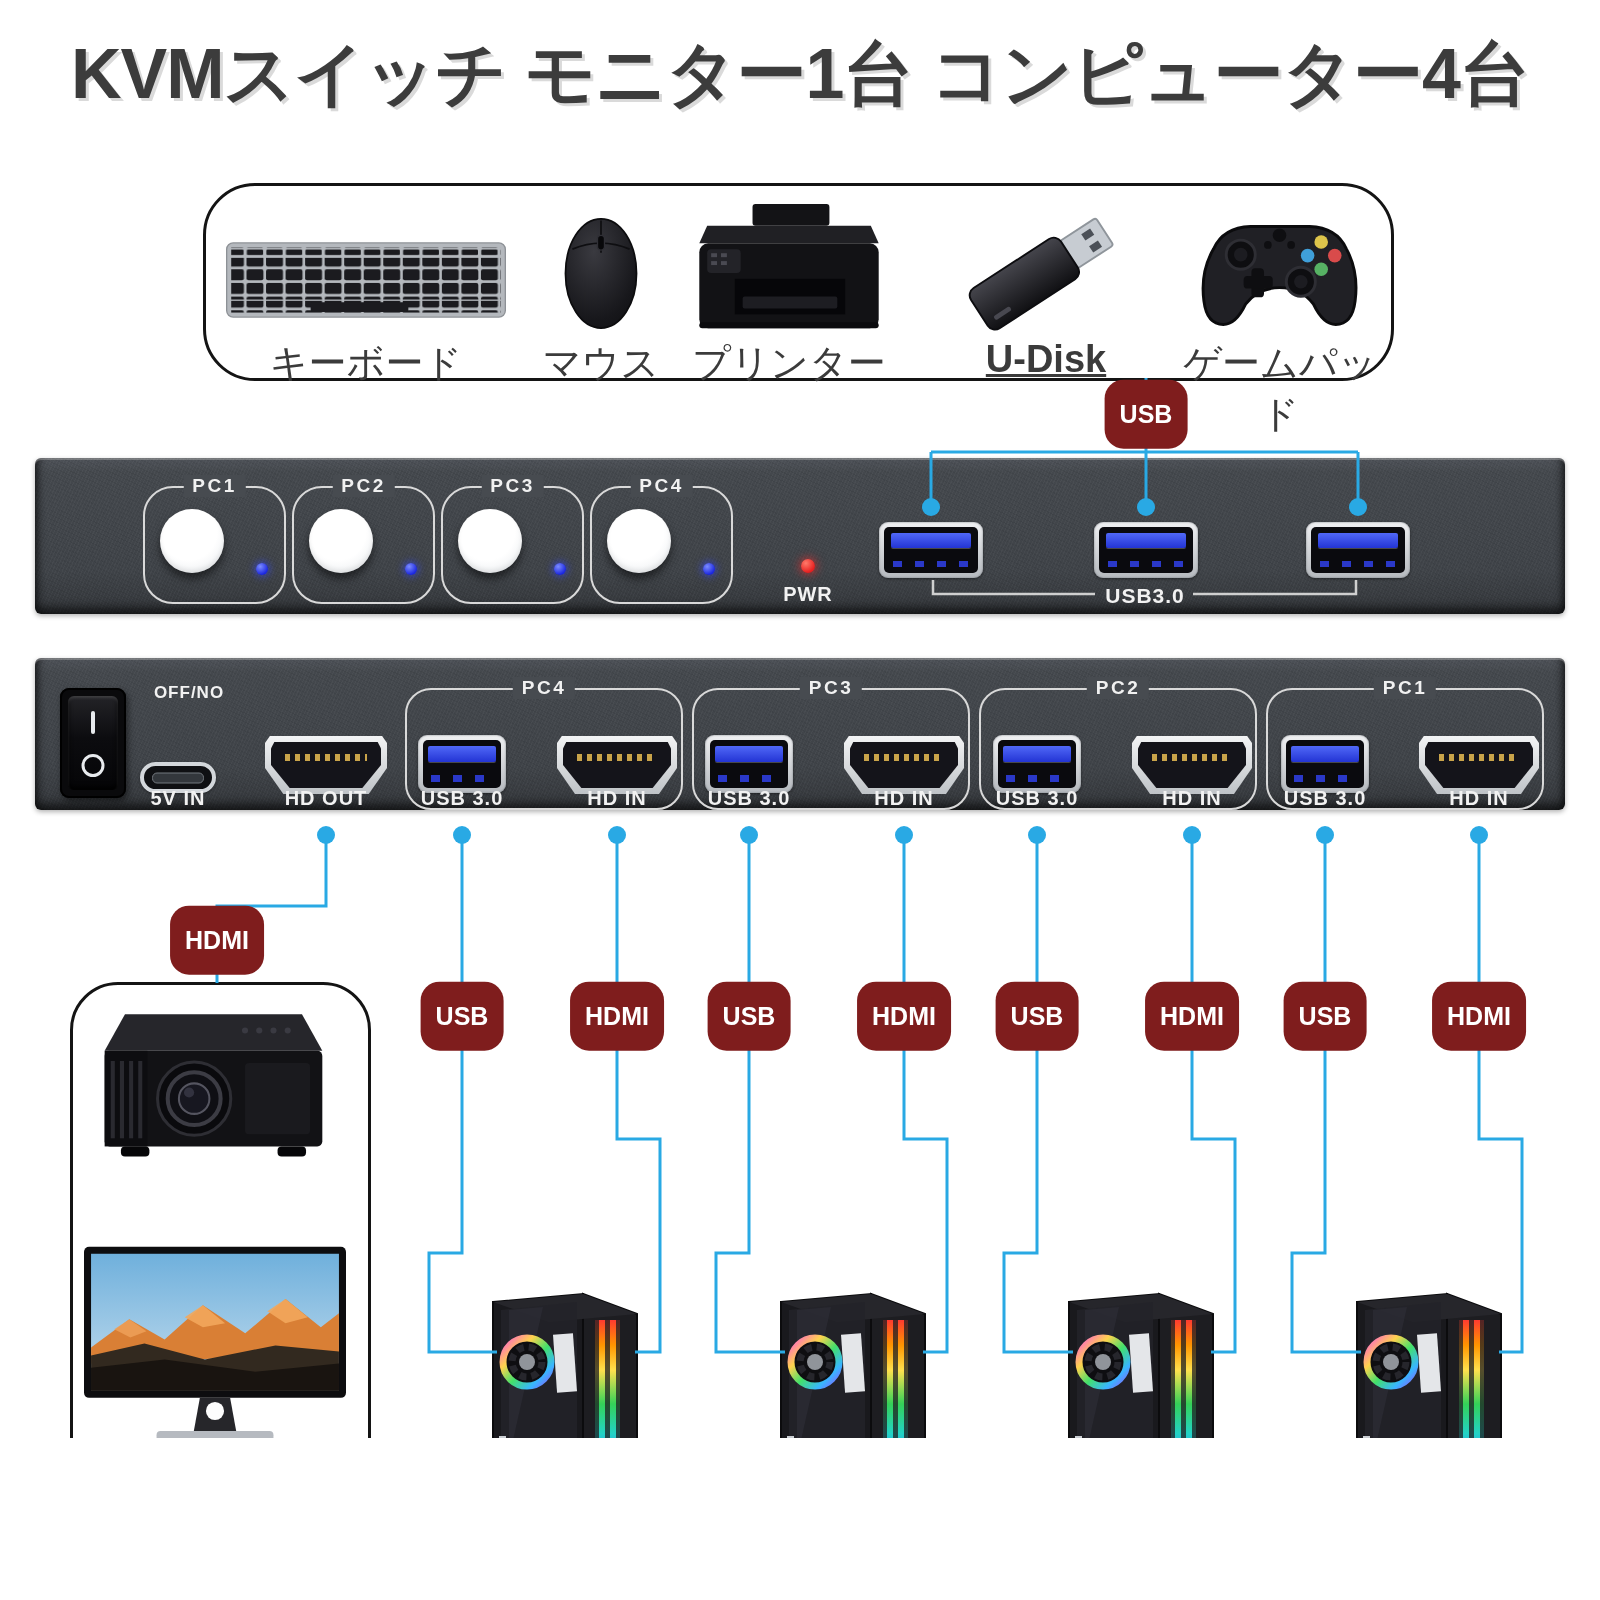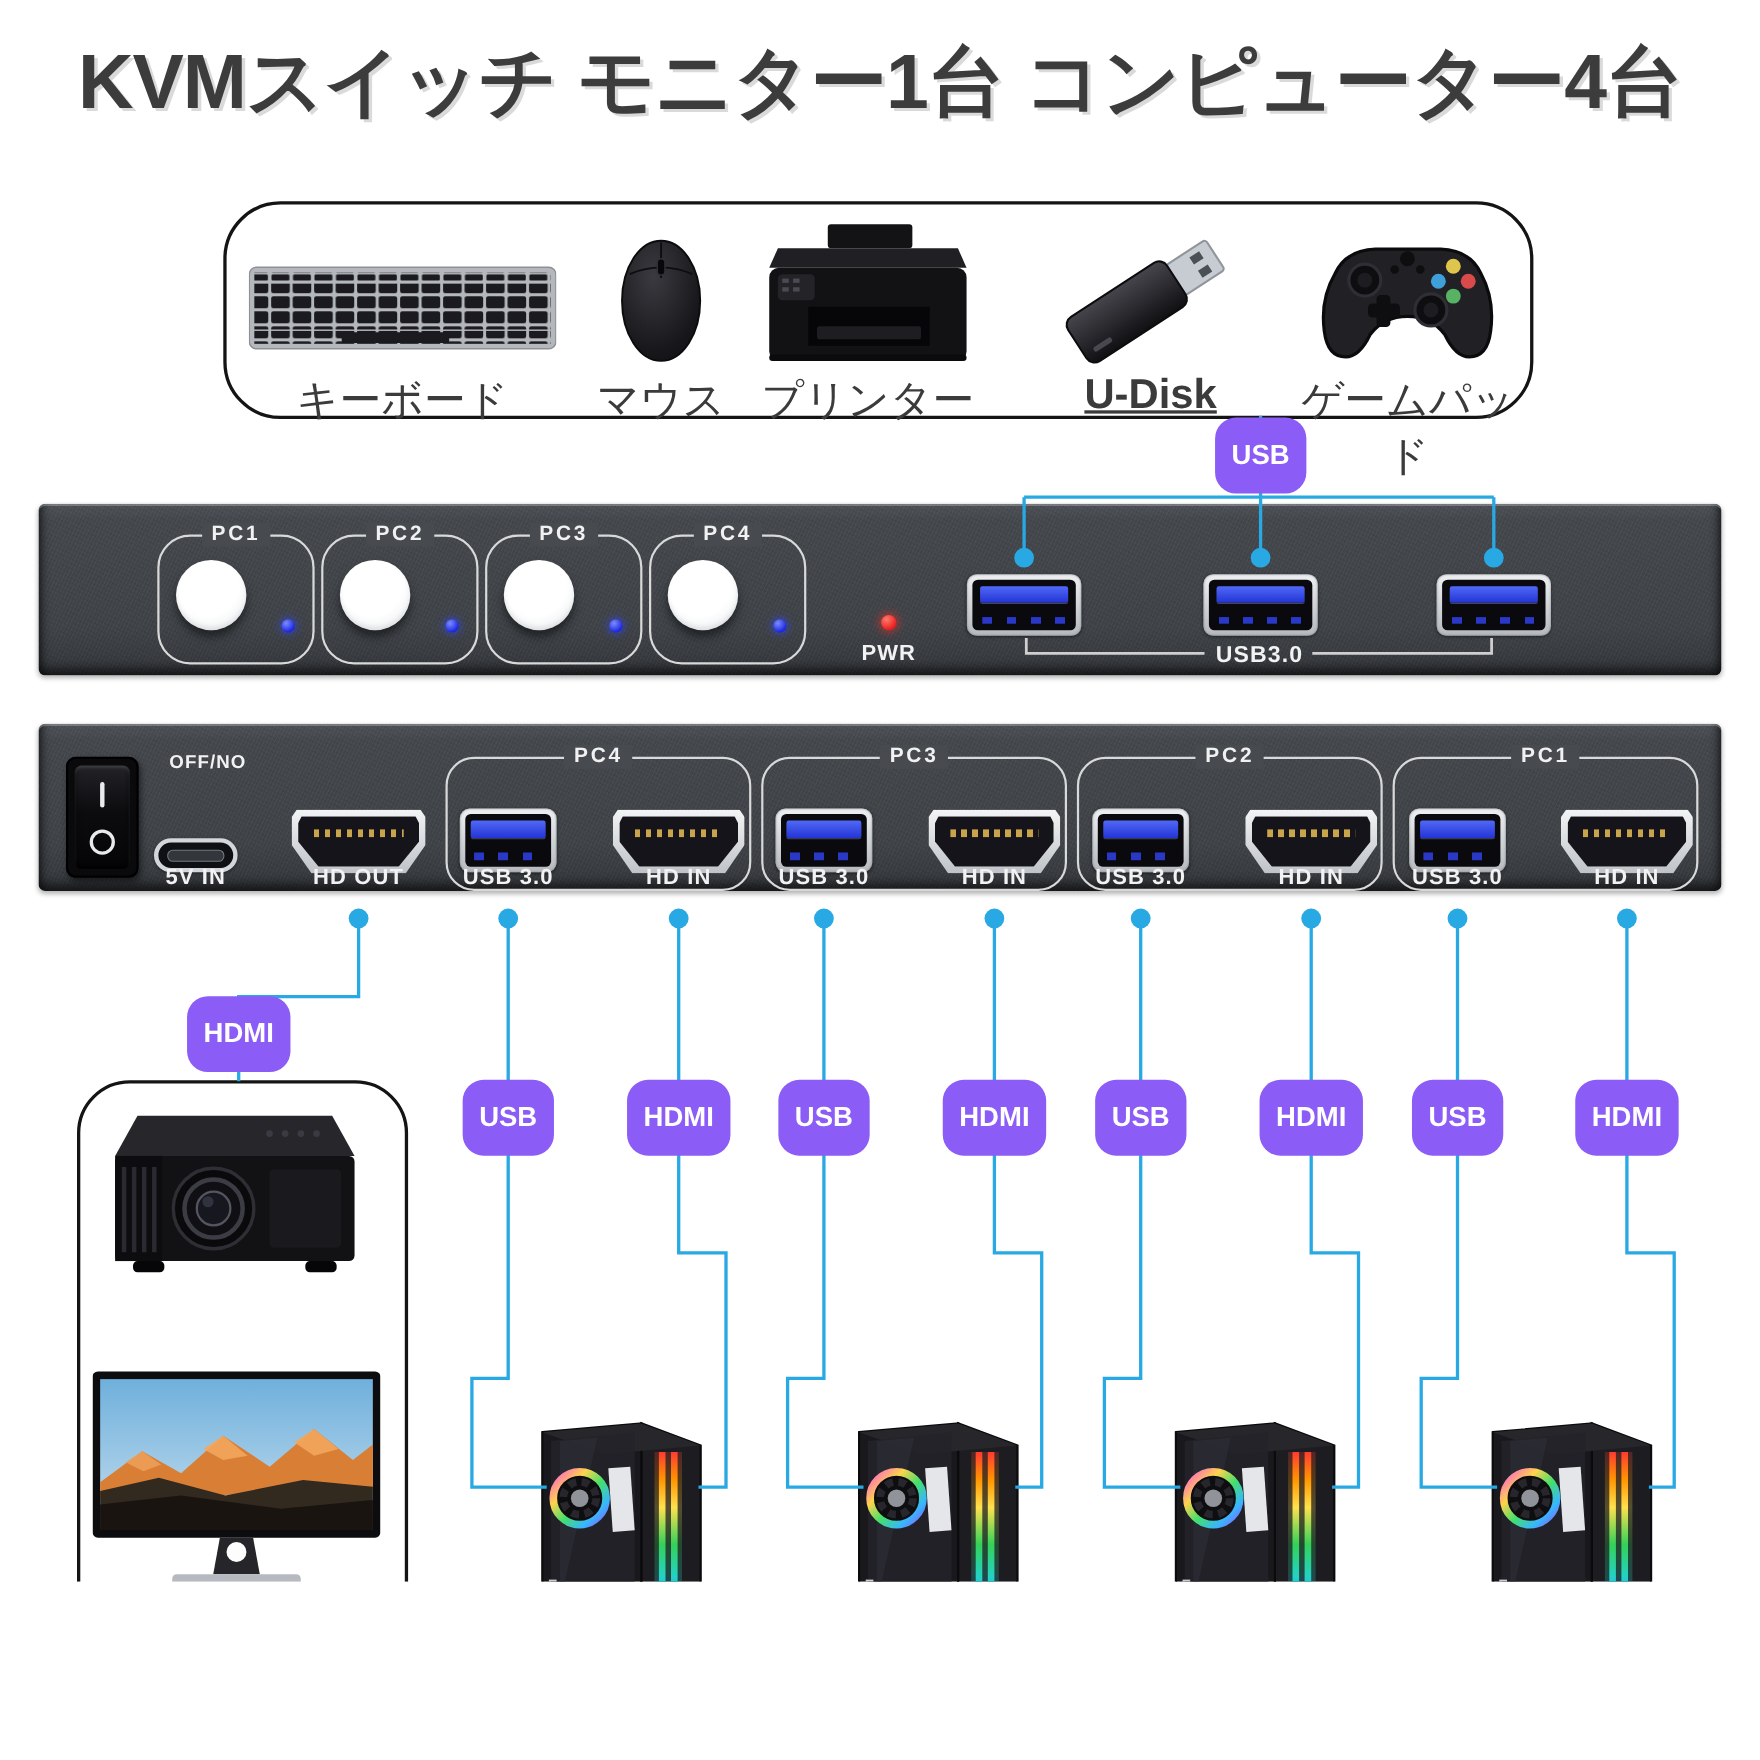--- a/index.html
+++ b/index.html
@@ -69,21 +69,21 @@
     box-shadow:inset 0 0 0 2px #000, 2px 3px 6px rgba(0,0,0,.5);}
   .rocker-in{position:absolute;inset:8px;border-radius:6px;
     background:linear-gradient(180deg,#232327,#0c0c0f 45%,#050507);
     box-shadow:inset 0 2px 3px rgba(255,255,255,.14), inset 0 -3px 5px #000;}
   .rocker-i{position:absolute;left:50%;top:15px;width:4px;height:23px;transform:translateX(-50%);
     background:#e8ebee;border-radius:2px;}
   .rocker-o{position:absolute;left:50%;bottom:13px;width:17px;height:17px;transform:translateX(-50%);
     border:3px solid #e8ebee;border-radius:50%;}
 
   
-  .pill{transform:translate(-50%,-50%);background:#8b5cf6;color:#fff;font-weight:bold;
+  .pill{transform:translate(-50%,-50%);background:#7f1d1d;color:#fff;font-weight:bold;
     font-size:25px;line-height:1.15;padding:20px 15px;border-radius:19px;z-index:6;white-space:nowrap;}
 
   .overlay{left:0;top:0;z-index:5;pointer-events:none;}
   .artwork{z-index:3;}
 </style>
 </head>
 <body>
 
 <div id="canvas">
 

